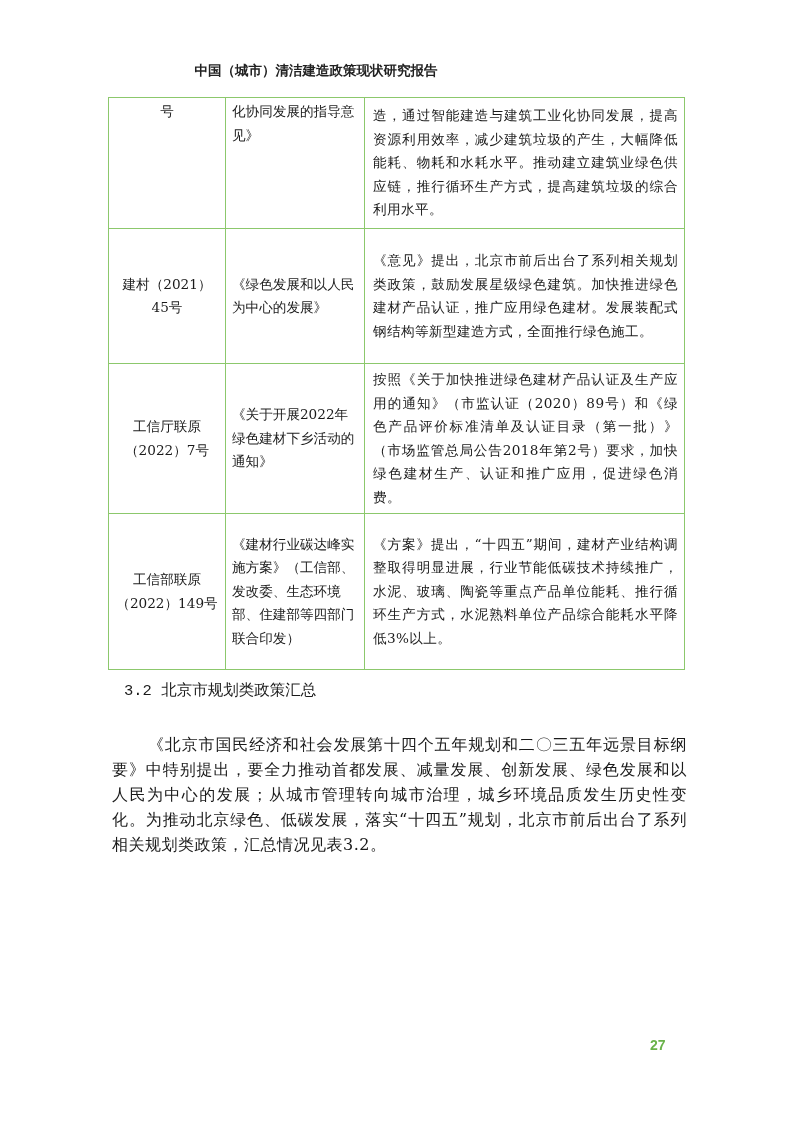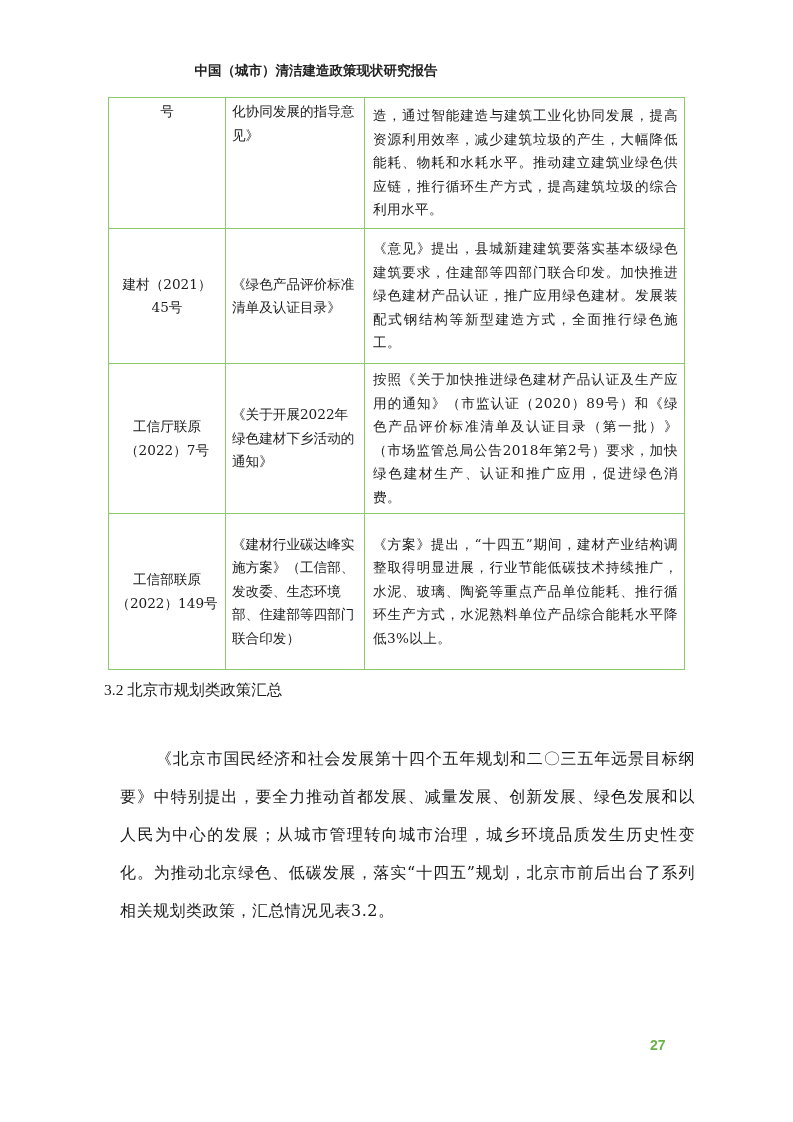--- a/index.html
+++ b/index.html
@@ -6,43 +6,43 @@
     body { width: 793px; height: 1122px; position: relative; overflow: hidden;
            font-family: "DejaVu Serif", "Liberation Serif", serif; color: #1a1a1a; }
     .running-header { position: absolute; top: 62px; left: 0; width: 632px; text-align: center;
            font-family: "DejaVu Sans", "Liberation Sans", sans-serif; font-weight: bold; font-size: 13.5px; color: #222; }
     table.policy { position: absolute; top: 97px; left: 108px; width: 577px; border-collapse: collapse; table-layout: fixed; }
     table.policy td { border: 1.5px solid #8cc86c; font-size: 13.6px; line-height: 23.5px; vertical-align: middle; padding: 2px 6px; }
     table.policy td.c1 { width: 104px; text-align: center; }
     table.policy td.c2 { width: 126px; text-align: left; }
     table.policy td.c3 { text-align: justify; padding: 4px 6px 4px 8px; letter-spacing: 0.4px; }
     table.policy td.top { vertical-align: top; }
-    .section-heading { position: absolute; top: 680px; left: 104px; font-family: Liberation Serif, serif;
+    .section-heading { position: absolute; top: 680px; left: 124px; font-family: Liberation Mono, monospace;
            font-size: 15.5px; color: #1a1a1a; }
-    .body-para { position: absolute; top: 732px; left: 112px; width: 575px; font-size: 16px; line-height: 38px;
-           text-indent: 36px; text-align: justify; margin: 8px; letter-spacing: 0.5px; }
+    .body-para { position: absolute; top: 732px; left: 112px; width: 575px; font-size: 16px; line-height: 25px;
+           text-indent: 36px; text-align: justify; margin: 0; letter-spacing: 0.5px; }
     .page-number { position: absolute; top: 1037px; left: 650px; font-family: Liberation Sans, sans-serif;
            font-weight: bold; font-size: 14px; color: #6ab24a; }
   </style>
 </head>
 <body>
 
 <div class="running-header">中国（城市）清洁建造政策现状研究报告</div>
 
 <table class="policy">
   <tbody>
       <tr style="height:131px;">
     <td class="c1 top">号</td>
     <td class="c2 top">化协同发展的指导意见》</td>
     <td class="c3">造，通过智能建造与建筑工业化协同发展，提高资源利用效率，减少建筑垃圾的产生，大幅降低能耗、物耗和水耗水平。推动建立建筑业绿色供应链，推行循环生产方式，提高建筑垃圾的综合利用水平。</td>
   </tr>
   <tr style="height:135px;">
     <td class="c1">建村（2021）45号</td>
-    <td class="c2">《绿色产品评价标准清单及认证目录》</td>
-    <td class="c3">《意见》提出，县城新建建筑要落实基本级绿色建筑要求，住建部等四部门联合印发。加快推进绿色建材产品认证，推广应用绿色建材。发展装配式钢结构等新型建造方式，全面推行绿色施工。</td>
+    <td class="c2">《绿色发展和以人民为中心的发展》</td>
+    <td class="c3">《意见》提出，北京市前后出台了系列相关规划类政策，鼓励发展星级绿色建筑。加快推进绿色建材产品认证，推广应用绿色建材。发展装配式钢结构等新型建造方式，全面推行绿色施工。</td>
   </tr>
   <tr style="height:149px;">
     <td class="c1">工信厅联原（2022）7号</td>
     <td class="c2">《关于开展2022年绿色建材下乡活动的通知》</td>
     <td class="c3">按照《关于加快推进绿色建材产品认证及生产应用的通知》（市监认证（2020）89号）和《绿色产品评价标准清单及认证目录（第一批）》（市场监管总局公告2018年第2号）要求，加快绿色建材生产、认证和推广应用，促进绿色消费。</td>
   </tr>
   <tr style="height:156px;">
     <td class="c1">工信部联原（2022）149号</td>
     <td class="c2">《建材行业碳达峰实施方案》（工信部、发改委、生态环境部、住建部等四部门联合印发）</td>
     <td class="c3">《方案》提出，“十四五”期间，建材产业结构调整取得明显进展，行业节能低碳技术持续推广，水泥、玻璃、陶瓷等重点产品单位能耗、推行循环生产方式，水泥熟料单位产品综合能耗水平降低3%以上。</td>

